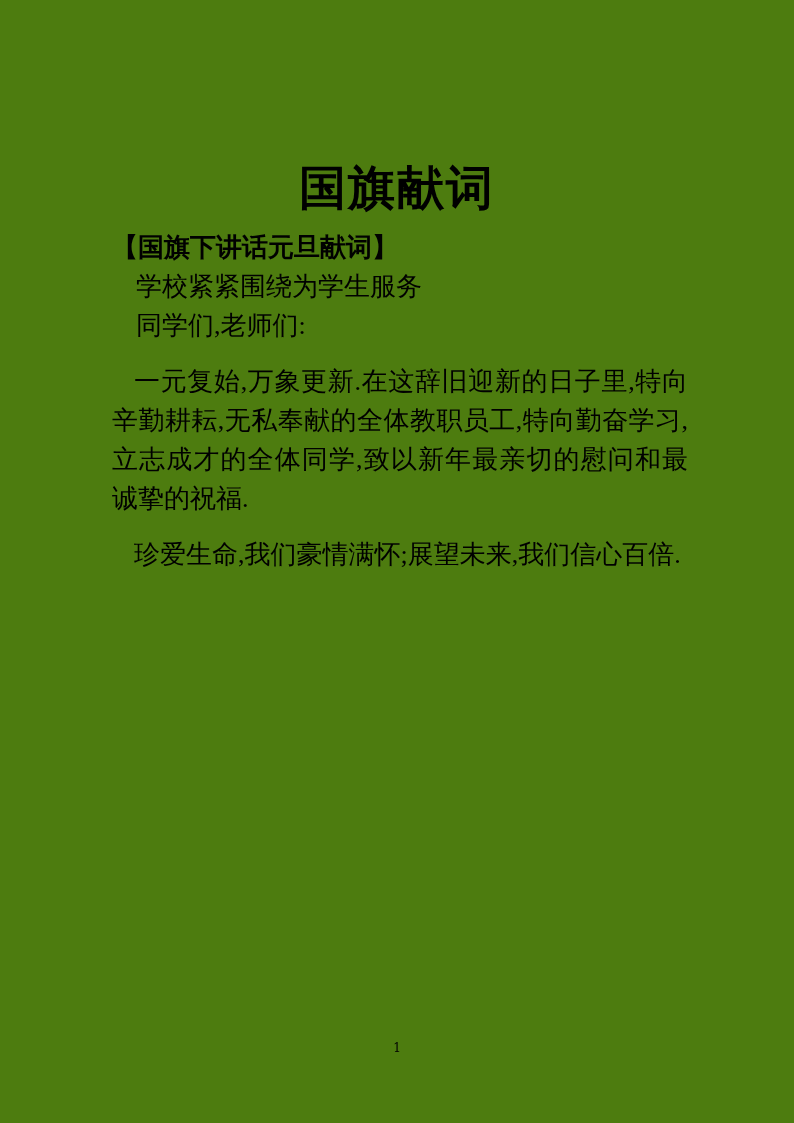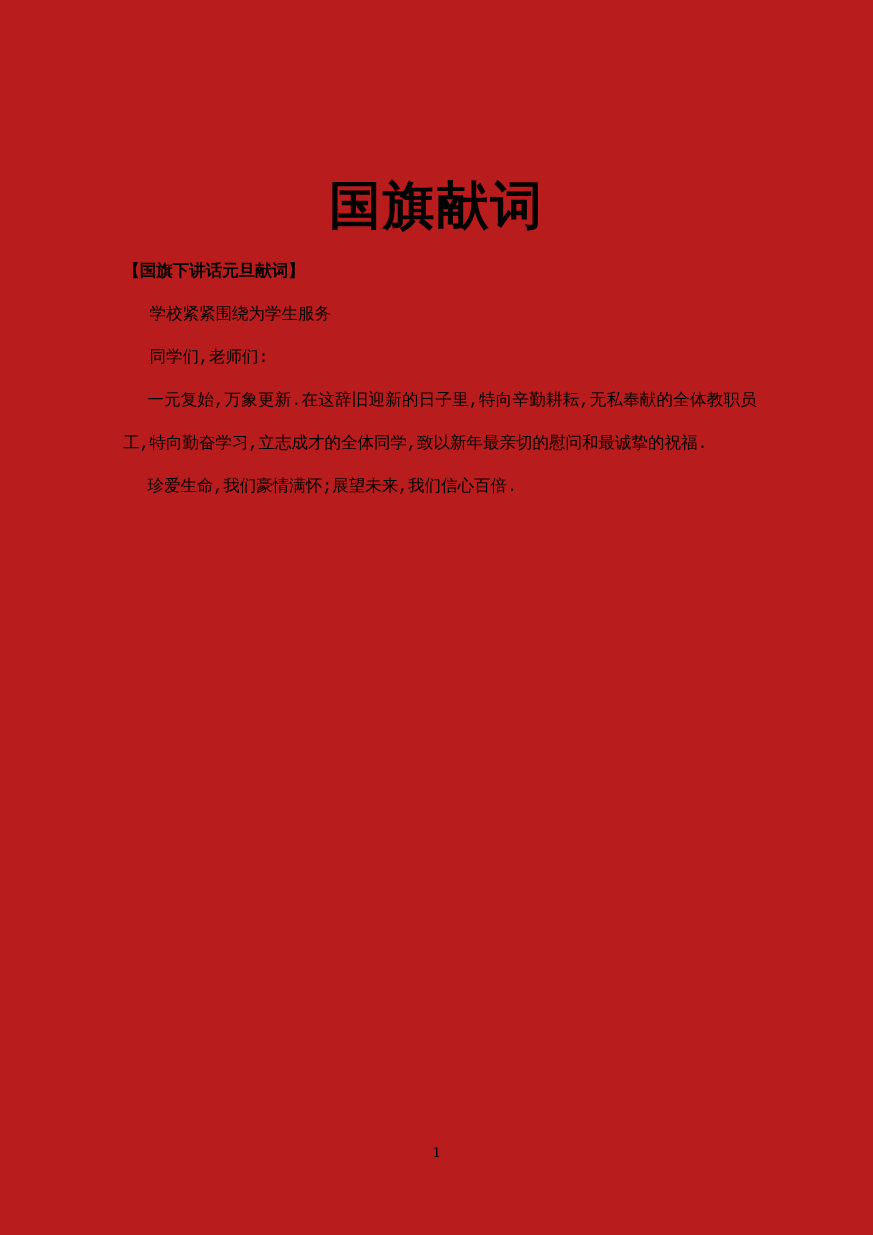--- a/index.html
+++ b/index.html
@@ -8,21 +8,21 @@
     background: #ffffff;
   }
   body {
     font-family: "Liberation Serif", serif;
     color: #000000;
   }
   .page {
     position: relative;
     width: 794px;
     height: 1123px;
-    background: #b91c1c;
+    background: #4d7c0f;
     box-sizing: border-box;
     overflow: hidden;
   }
   .doc-title {
     position: absolute;
     top: 131px;
     left: 0;
     width: 794px;
     text-align: center;
     font-family: "DejaVu Serif", serif;
@@ -31,36 +31,37 @@
     line-height: 1.1;
     letter-spacing: 2px;
   }
   .body-block {
     position: absolute;
     top: 228px;
     left: 112px;
     width: 576px;
   }
   .para {
-    font-family: Liberation Mono, monospace;
-    font-size: 15px;
+    font-family: Liberation Serif, serif;
+    font-size: 26px;
     line-height: 39px;
     text-align: justify;
     text-justify: inter-ideograph;
     margin: 0;
     letter-spacing: 0px;
   }
   .para.bold {
     font-weight: bold;
   }
   .indent-1 {
     text-indent: 24px;
   }
   .indent-2 {
     text-indent: 22px;
+    margin-top: 17px;
   }
   .page-number {
     position: absolute;
     top: 1041px;
     left: 0;
     width: 794px;
     text-align: center;
     font-family: "DejaVu Serif", serif;
     font-size: 12px;
     color: #000000;

